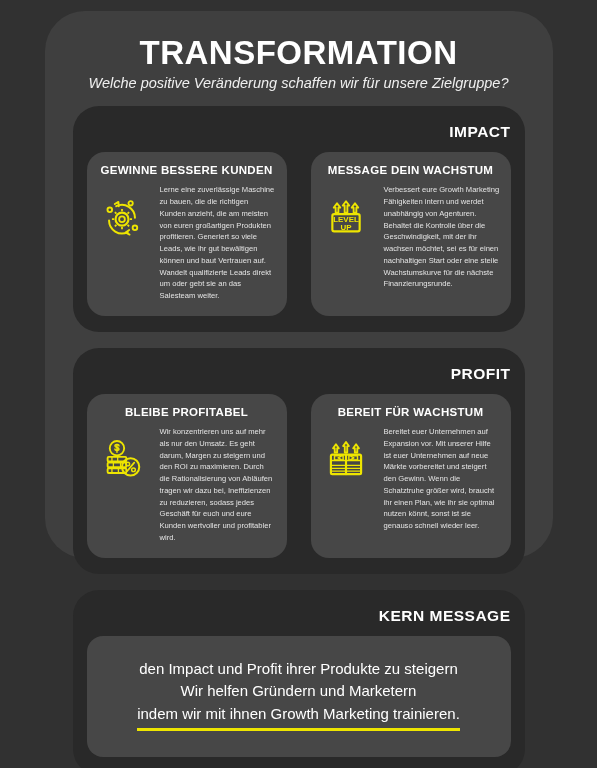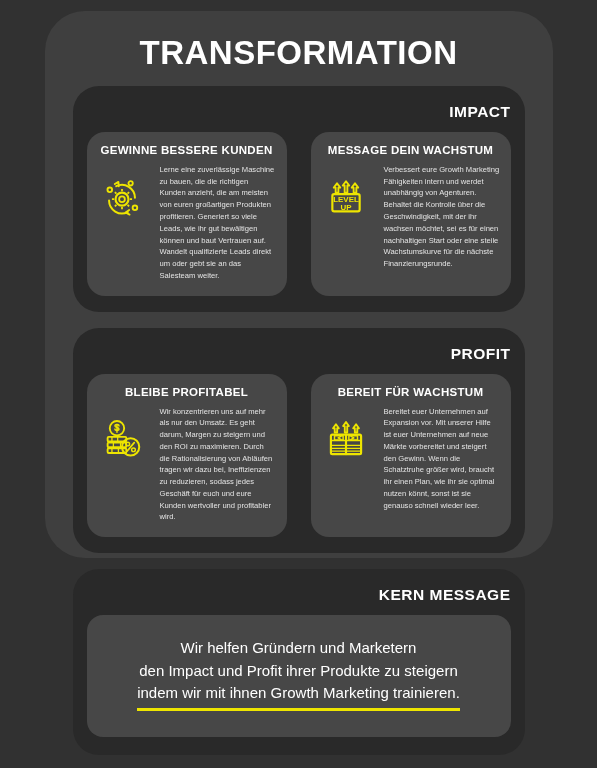--- a/index.html
+++ b/index.html
@@ -140,20 +140,21 @@
   }
 </style>
 </head>
 <body>
 
 <div class="page">
   <div class="outer-card">
 
     <div class="header">
       <div class="header-title">TRANSFORMATION</div>
+      <div class="header-subtitle">Welche positive Veränderung schaffen wir für unsere Zielgruppe?</div>
     </div>
 
     <div class="section">
       <div class="section-title">IMPACT</div>
       <div class="cards-row">
 
         <div class="card">
           <div class="card-title">GEWINNE BESSERE KUNDEN</div>
           <div class="card-body">
             <div class="card-icon">
@@ -242,20 +243,20 @@
             <div class="card-text">Bereitet euer Unternehmen auf Expansion vor. Mit unserer Hilfe ist euer Unternehmen auf neue Märkte vorbereitet und steigert den Gewinn. Wenn die Schatztruhe größer wird, braucht ihr einen Plan, wie ihr sie optimal nutzen könnt, sonst ist sie genauso schnell wieder leer.</div>
           </div>
         </div>
 
       </div>
     </div>
 
     <div class="kern-section">
       <div class="section-title">KERN MESSAGE</div>
       <div class="kern-box">
+        <span class="kern-line">den Impact und Profit ihrer Produkte zu steigern</span>
         <span class="kern-line">Wir helfen Gründern und Marketern</span>
-        <span class="kern-line">den Impact und Profit ihrer Produkte zu steigern</span>
         <span class="kern-line kern-underlined">indem wir mit ihnen Growth Marketing trainieren.</span>
       </div>
     </div>
 
   </div>
 </div>
 
 </body></html>

